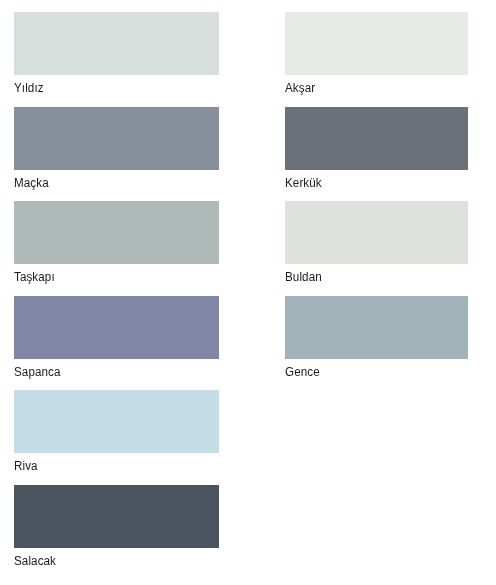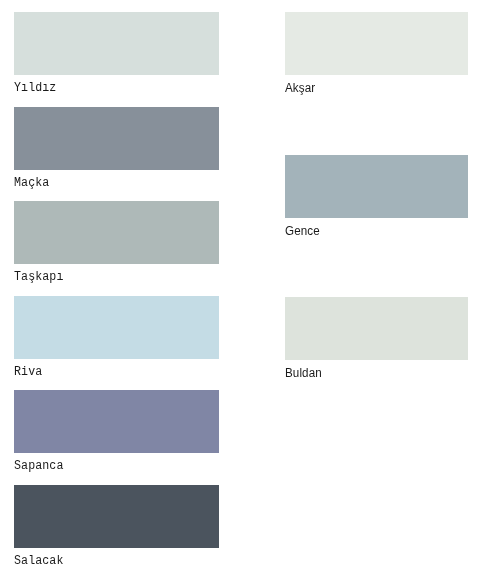--- a/index.html
+++ b/index.html
@@ -35,28 +35,26 @@
   .palette-column {
     display: flex;
     flex-direction: column;
     box-sizing: border-box;
   }
 
   .palette-column.left {
     width: 248px;
     padding-left: 14px;
     padding-right: 29px;
-    font-family: Liberation Mono, monospace;
   }
 
   .palette-column.right {
     width: 248px;
     padding-left: 37px;
     padding-right: 28px;
-    gap: 48px;
   }
 
   .swatch-entry {
     display: flex;
     flex-direction: column;
     margin-bottom: 10px;
   }
 
   .swatch-chip {
     width: 100%;
@@ -90,42 +88,46 @@
       </div>
       <div class="swatch-entry">
         <div class="swatch-chip" style="background-color: rgb(135, 144, 154);"></div>
         <div class="swatch-label">Maçka</div>
       </div>
       <div class="swatch-entry">
         <div class="swatch-chip" style="background-color: rgb(174, 185, 184);"></div>
         <div class="swatch-label">Taşkapı</div>
       </div>
       <div class="swatch-entry">
+        <div class="swatch-chip" style="background-color: rgb(128, 134, 165);"></div>
+        <div class="swatch-label">Sapanca</div>
+      </div>
+      <div class="swatch-entry">
         <div class="swatch-chip" style="background-color: rgb(196, 220, 229);"></div>
         <div class="swatch-label">Riva</div>
-      </div>
-      <div class="swatch-entry">
-        <div class="swatch-chip" style="background-color: rgb(128, 134, 165);"></div>
-        <div class="swatch-label">Sapanca</div>
       </div>
       <div class="swatch-entry">
         <div class="swatch-chip" style="background-color: rgb(75, 84, 94);"></div>
         <div class="swatch-label">Salacak</div>
       </div>
     </div>
 
     <div class="palette-column right">
       <div class="swatch-entry">
         <div class="swatch-chip" style="background-color: rgb(229, 234, 228);"></div>
         <div class="swatch-label">Akşar</div>
       </div>
       <div class="swatch-entry">
-        <div class="swatch-chip" style="background-color: rgb(163, 179, 186);"></div>
-        <div class="swatch-label">Gence</div>
+        <div class="swatch-chip" style="background-color: rgb(107, 113, 121);"></div>
+        <div class="swatch-label">Kerkük</div>
       </div>
       <div class="swatch-entry">
         <div class="swatch-chip" style="background-color: rgb(221, 227, 220);"></div>
         <div class="swatch-label">Buldan</div>
+      </div>
+      <div class="swatch-entry">
+        <div class="swatch-chip" style="background-color: rgb(163, 179, 186);"></div>
+        <div class="swatch-label">Gence</div>
       </div>
     </div>
 
   </div>
 </div>
 
 </body></html>

